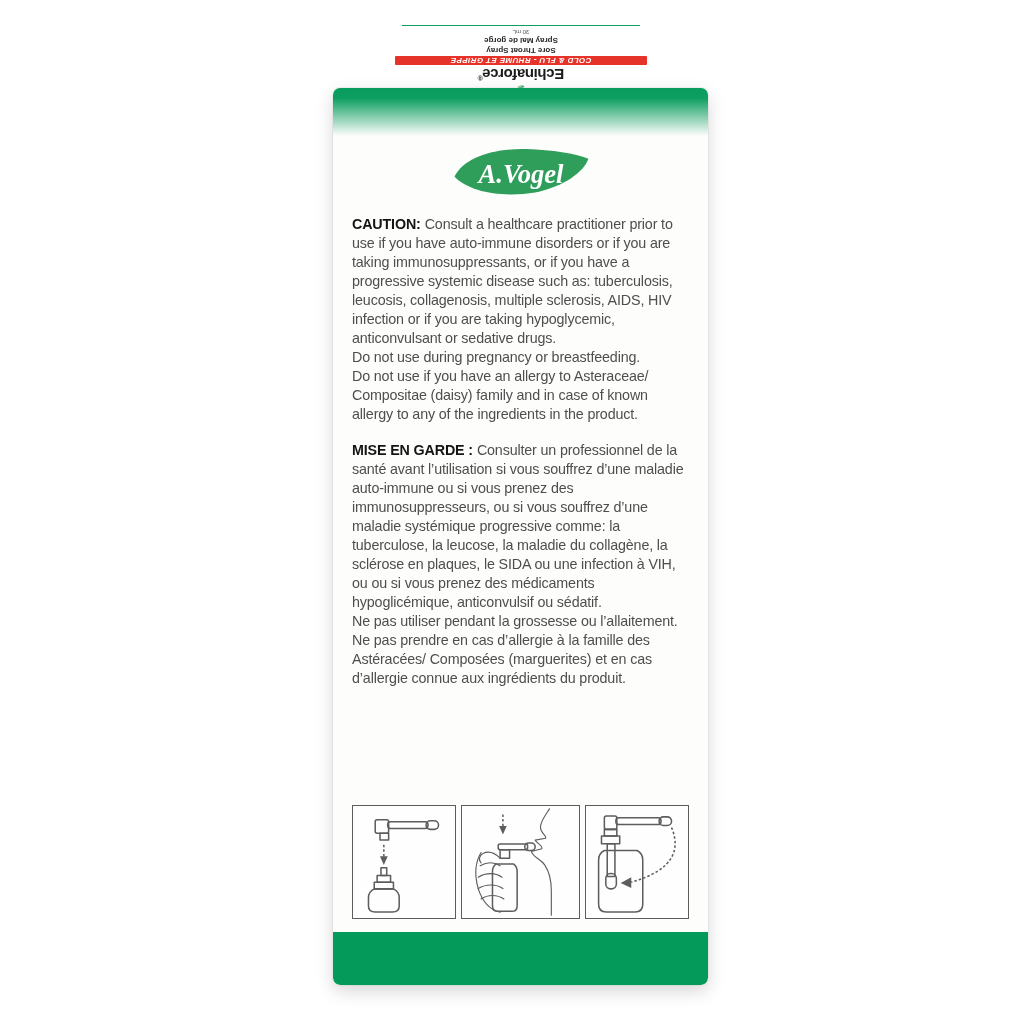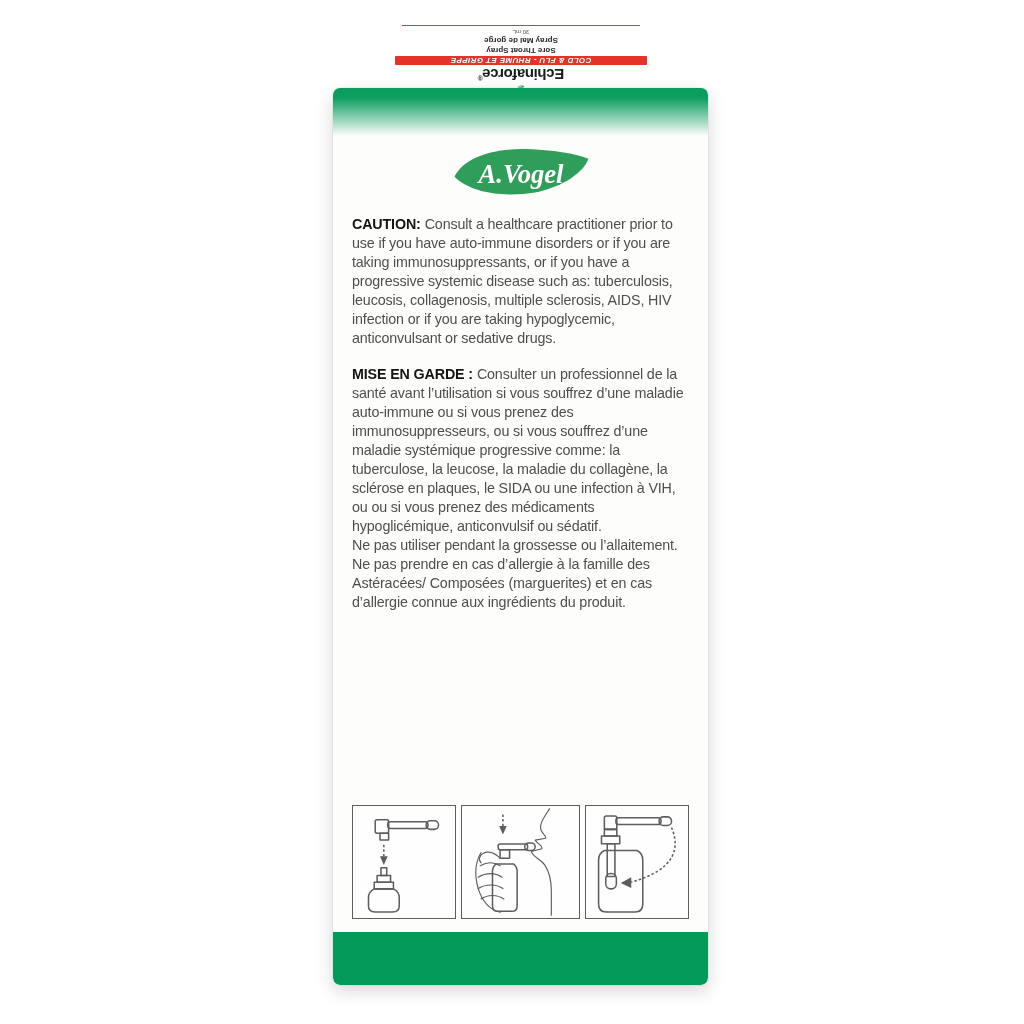--- a/index.html
+++ b/index.html
@@ -104,20 +104,22 @@
 
       <div class="logo-wrap">
         <svg class="logo-main" viewBox="0 0 160 60">
           <path d="M5,34 C16,12 50,2 86,3 C116,4 140,8 156,14 C151,28 130,45 96,52 C60,58 22,52 5,34 Z" fill="#2f9e5b"></path>
           <text x="80" y="41" text-anchor="middle" font-family="Liberation Serif, serif" font-style="italic" font-weight="bold" font-size="30" fill="#ffffff">A.Vogel</text>
         </svg>
       </div>
 
       <div class="text-col">
         <p><span class="lbl">CAUTION:</span><span>Consult a healthcare practitioner prior to use if you have auto-immune disorders or if you are taking immunosuppressants, or if you have a progressive systemic disease such as: tuberculosis, leucosis, collagenosis, multiple sclerosis, AIDS, HIV infection or if you are taking hypoglycemic, anticonvulsant or sedative drugs.</span></p>
+        <p>Do not use during pregnancy or breastfeeding.</p>
+        <p>Do not use if you have an allergy to Asteraceae/ Compositae (daisy) family and in case of known allergy to any of the ingredients in the product.</p>
 
         <div class="gap"></div>
 
         <p><span class="lbl">MISE EN GARDE :</span><span>Consulter un professionnel de la santé avant l’utilisation si vous souffrez d’une maladie auto-immune ou si vous prenez des immunosuppresseurs, ou si vous souffrez d’une maladie systémique progressive comme: la tuberculose, la leucose, la maladie du collagène, la sclérose en plaques, le SIDA ou une infection à VIH, ou ou si vous prenez des médicaments hypoglicémique, anticonvulsif ou sédatif.</span></p>
         <p>Ne pas utiliser pendant la grossesse ou l’allaitement. Ne pas prendre en cas d’allergie à la famille des Astéracées/ Composées (marguerites) et en cas d’allergie connue aux ingrédients du produit.</p>
       </div>
 
       <div class="diagrams">
 
         <div class="diag">

